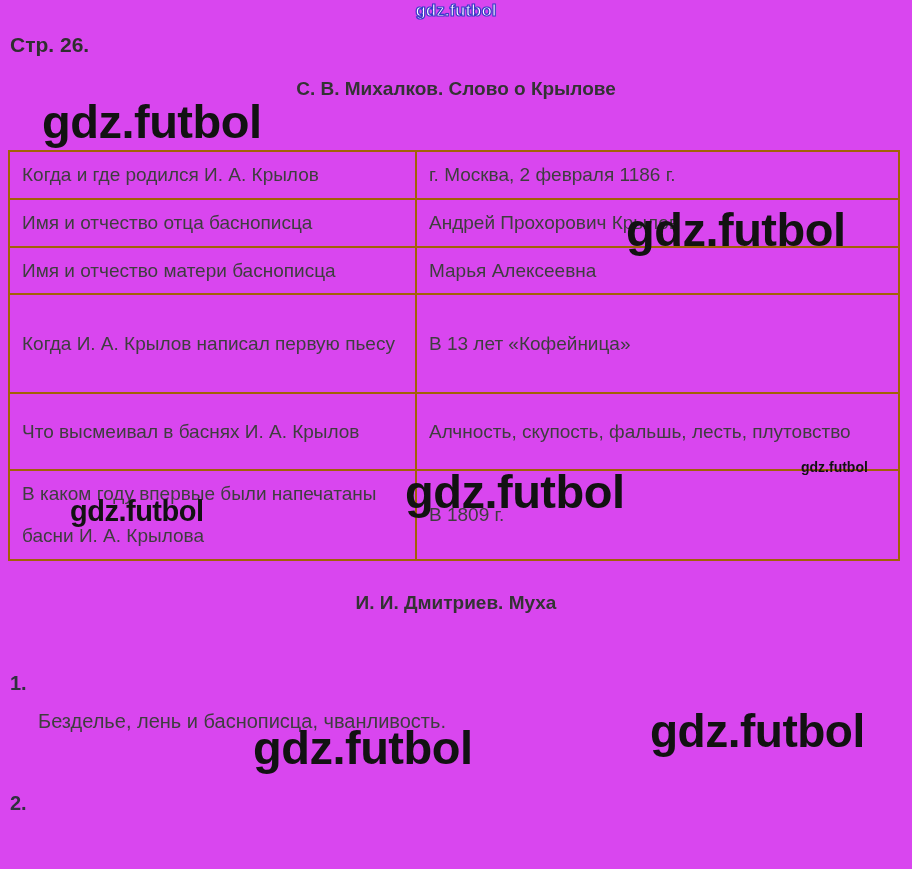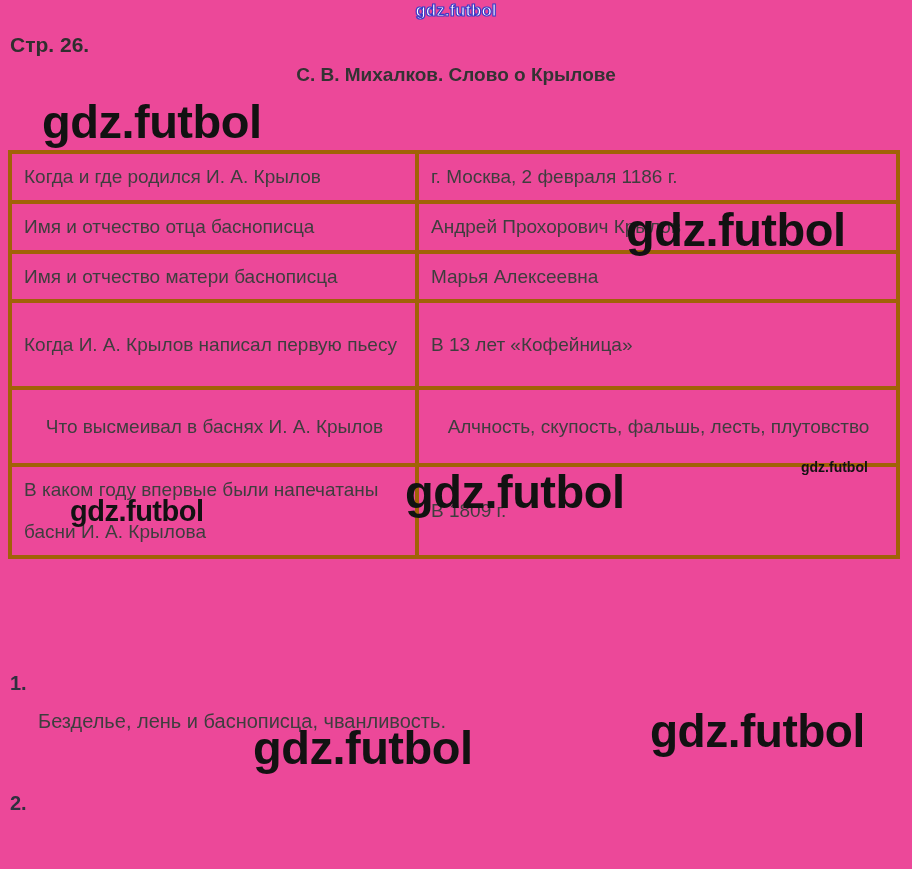--- a/index.html
+++ b/index.html
@@ -5,21 +5,21 @@
   * { margin: 0; padding: 0; box-sizing: border-box; }
   html, body { background: #ffffff; }
   body {
     width: 912px; height: 869px;
     font-family: "Liberation Sans", sans-serif;
     position: relative;
     overflow: hidden;
   }
   .page {
     position: absolute; inset: 0;
-    background: #ec4899;
+    background: #d946ef;
   }
   
   .wm {
     position: absolute;
     font-weight: 700;
     color: #121212;
     line-height: 1;
     white-space: nowrap;
     letter-spacing: -0.5px;
     z-index: 5;
@@ -43,45 +43,45 @@
   
   .page-label {
     position: absolute; top: 33px; left: 10px;
     font-size: 21px; font-weight: 700; color: #2f2f2f;
   }
   .title {
     position: absolute; left: 0; width: 912px;
     text-align: center;
     font-size: 19px; font-weight: 700; color: #333333;
   }
-  .title1 { top: 64px; }
+  .title1 { top: 78px; }
   .title2 { top: 592px; }
   
   .qa-table {
     position: absolute; top: 150px; left: 8px;
     width: 892px;
     border-collapse: collapse;
     table-layout: fixed;
     z-index: 1;
   }
   .qa-table td {
-    border: 4px solid #a16207;
+    border: 2px solid #a16207;
     font-size: 19px;
     color: #3e3e3e;
     line-height: 2.2;
     padding: 2px 10px 2px 12px;
     vertical-align: middle;
     overflow: hidden;
   }
   .qa-table .col-q { width: 407px; }
   .qa-table tr.r1 { height: 36px; }
   .qa-table tr.r2 { height: 43px; margin-top: 24px; }
   .qa-table tr.r3 { height: 36px; margin-top: 46px; }
-  .qa-table tr.r4 { height: 87px; margin-top: 8px; }
-  .qa-table tr.r5 { height: 77px; text-align: center; }
+  .qa-table tr.r4 { height: 99px; margin-top: 8px; }
+  .qa-table tr.r5 { height: 77px; }
   .qa-table tr.r6 { height: 76px; border-radius: 20px; }
   
   .item-number {
     position: absolute; left: 10px;
     font-size: 20px; font-weight: 700; color: #30303f;
   }
   .item-text {
     position: absolute; left: 38px;
     font-size: 20px; font-weight: 400; color: #3e3e3e;
   }
@@ -130,20 +130,21 @@
         <td class="col-a">В 1809 г.</td>
       </tr>
     </tbody>
   </table>
 
   <div class="wm wm-table-right">gdz.futbol</div>
   <div class="wm wm-row6-small">gdz.futbol</div>
   <div class="wm wm-below-table">gdz.futbol</div>
   <div class="wm wm-table-bottom-left">gdz.futbol</div>
 
+  <div class="title title2">И. И. Дмитриев. Муха</div>
 
   <div class="item-number num-1">1.</div>
   <div class="item-text text-1">Безделье, лень и баснописца, чванливость.</div>
 
   <div class="wm wm-bottom-center">gdz.futbol</div>
   <div class="wm wm-bottom-right">gdz.futbol</div>
 
   <div class="item-number num-2">2.</div>
 
 </div>

